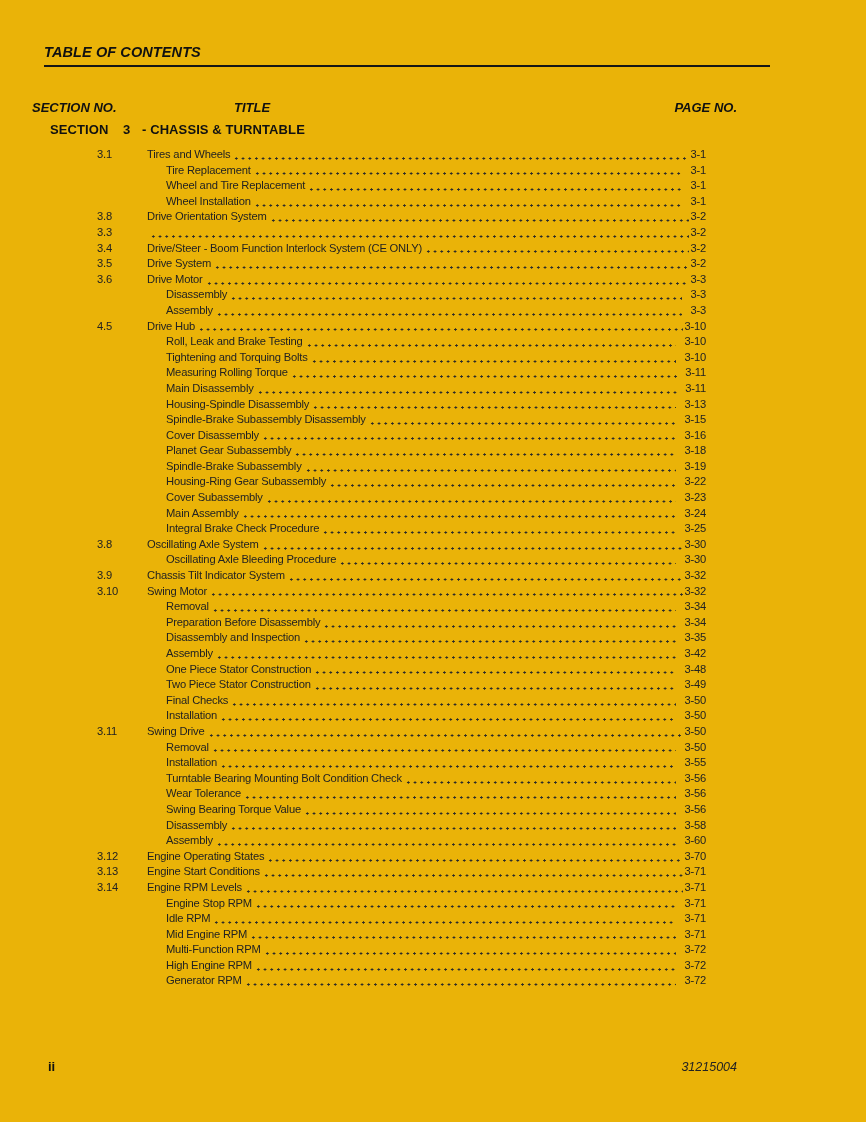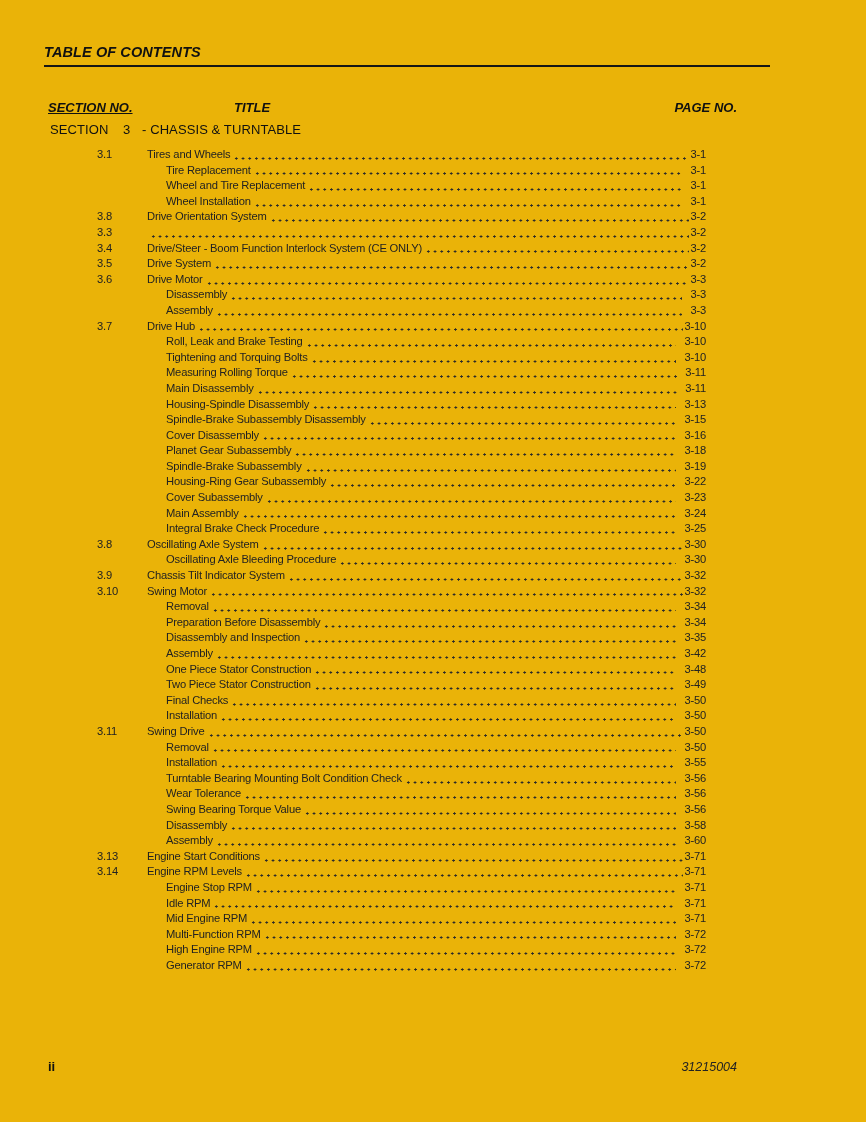--- a/index.html
+++ b/index.html
@@ -7,25 +7,25 @@
     position:relative;width:866px;height:1122px;background:#eab308;overflow:hidden;
     font-family:"Liberation Sans",sans-serif;color:#1e1e1e;
   }
   .doc-title{
     position:absolute;left:44px;top:44px;
     font-size:14.5px;font-weight:bold;font-style:italic;letter-spacing:0.1px;color:#111;
   }
   .header-rule{position:absolute;left:44px;top:65px;width:726px;height:2px;background:#161616;}
   .col-headers{position:absolute;left:0;top:100px;width:100%;height:16px;
     font-size:13px;font-weight:bold;font-style:italic;color:#111;}
-  .col-section{position:absolute;left:48px;text-decoration:underline;}
+  .col-section{position:absolute;left:32px;}
   .col-title{position:absolute;left:234px;}
   .col-page{position:absolute;right:129px;}
   .section-heading{position:absolute;left:0;top:122px;width:100%;height:16px;
-    font-size:13px;font-weight:normal;color:#111;letter-spacing:0.1px;}
+    font-size:13px;font-weight:bold;color:#111;letter-spacing:0.1px;}
   .sh-label{position:absolute;left:50px;}
   .sh-number{position:absolute;left:123px;}
   .sh-title{position:absolute;left:142px;}
   .toc{position:absolute;left:97px;top:147px;width:609px;}
   .toc-row{
     display:flex;height:15.6px;line-height:15.6px;
     font-size:11.2px;letter-spacing:-0.2px;white-space:nowrap;color:#222;
   }
   .toc-no{flex:none;width:50px;}
   .toc-title{flex:none;}
@@ -120,21 +120,21 @@
     <span class="toc-leader"></span>
     <span class="toc-page">3-3</span>
   </div>
       <div class="toc-row level-2">
 
     <span class="toc-title">Assembly</span>
     <span class="toc-leader"></span>
     <span class="toc-page">3-3</span>
   </div>
       <div class="toc-row level-1">
-    <span class="toc-no">3.7</span>
+    <span class="toc-no">4.5</span>
     <span class="toc-title">Drive Hub</span>
     <span class="toc-leader"></span>
     <span class="toc-page">3-10</span>
   </div>
       <div class="toc-row level-2">
 
     <span class="toc-title">Roll, Leak and Brake Testing</span>
     <span class="toc-leader"></span>
     <span class="toc-page">3-10</span>
   </div>
@@ -324,20 +324,26 @@
     <span class="toc-leader"></span>
     <span class="toc-page">3-58</span>
   </div>
       <div class="toc-row level-2">
 
     <span class="toc-title">Assembly</span>
     <span class="toc-leader"></span>
     <span class="toc-page">3-60</span>
   </div>
       <div class="toc-row level-1">
+    <span class="toc-no">3.12</span>
+    <span class="toc-title">Engine Operating States</span>
+    <span class="toc-leader"></span>
+    <span class="toc-page">3-70</span>
+  </div>
+      <div class="toc-row level-1">
     <span class="toc-no">3.13</span>
     <span class="toc-title">Engine Start Conditions</span>
     <span class="toc-leader"></span>
     <span class="toc-page">3-71</span>
   </div>
       <div class="toc-row level-1">
     <span class="toc-no">3.14</span>
     <span class="toc-title">Engine RPM Levels</span>
     <span class="toc-leader"></span>
     <span class="toc-page">3-71</span>

